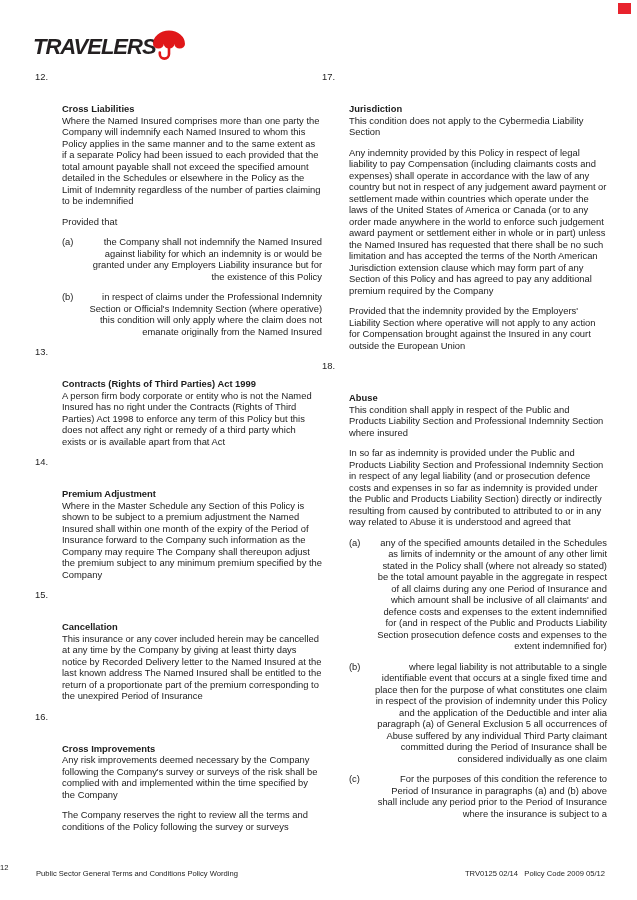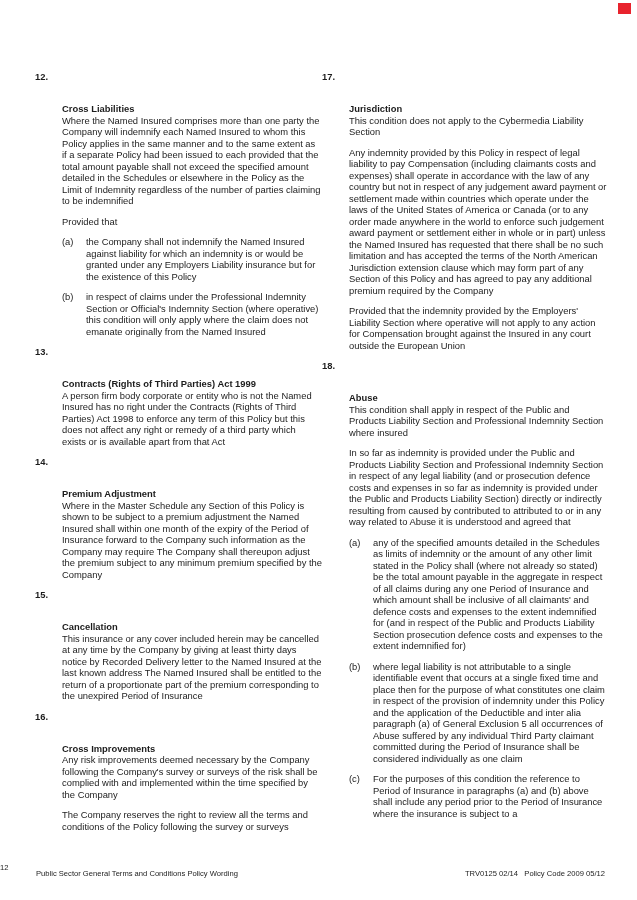--- a/index.html
+++ b/index.html
@@ -15,38 +15,47 @@
     margin-top:6px; font-size:22px; line-height:22px; font-weight:bold;
     font-style:italic; letter-spacing:-1px; color:#231f20;
   }
   .logo-umbrella { margin-left:-4px; margin-top:0; }
   .corner-mark { position:absolute; left:618px; top:3px; width:13px; height:11px; }
   
   .col { position:absolute; top:71px; }
   .col-left  { left:35px;  width:287px; }
   .col-right { left:322px; width:285px; }
   .section { display:flex; margin-bottom:9px; }
-  .num  { width:27px; flex:none; font-weight:bold; }
+  .num  { width:27px; flex:none; font-weight:normal; }
   .body { flex:1; min-width:0;margin-top:32px; }
   .title { font-weight:bold; }
   .note { }
   .blk + .blk { margin-top:9px; }
   .item { display:flex; }
   .item-label { width:24px; flex:none; }
-  .item-text { flex:1; min-width:0; }
+  .item-text { flex:1; min-width:0;text-align:right; }
   
   .footer-left  { position:absolute; left:36px; top:869px; font-size:7.6px; line-height:9px; color:#222; }
   .footer-page  { position:absolute; left:0; right:0; top:863px; text-align:left; font-size:7.6px; line-height:9px; color:#222; }
   .footer-right { position:absolute; right:32px; top:869px; font-size:7.6px; line-height:9px; color:#222; white-space:pre; }
 </style>
 </head>
 <body>
 
 <div class="page">
 
+  <div class="logo">
+    <span class="logo-text">TRAVELERS</span>
+    <span class="logo-umbrella">
+      <svg width="34" height="32" viewBox="0 0 34 32">
+        <path d="M1,14 A16,13.5 0 0 1 33,14 a5.3,4.6 0 0 1 -10.6,0 a5.3,4.6 0 0 1 -10.6,0 a5.4,4.6 0 0 1 -10.8,0 z" fill="#e01719"></path>
+        <path d="M17,12 L17,24 a4.6,4.6 0 0 1 -9.2,0 l0,-1.4" fill="none" stroke="#e01719" stroke-width="2.6" stroke-linecap="round"></path>
+      </svg>
+    </span>
+  </div>
 
   <div class="corner-mark" style="background:#e8232d;"></div>
 
   <div class="col col-left">
 
     <div class="section">
       <div class="num">12.</div>
       <div class="body">
         <div class="title">Cross Liabilities</div>
         <div class="blk">Where the Named Insured comprises more than one party the Company will indemnify each Named Insured to whom this Policy applies in the same manner and to the same extent as if a separate Policy had been issued to each provided that the total amount payable shall not exceed the specified amount detailed in the Schedules or elsewhere in the Policy as the Limit of Indemnity regardless of the number of parties claiming to be indemnified</div>

